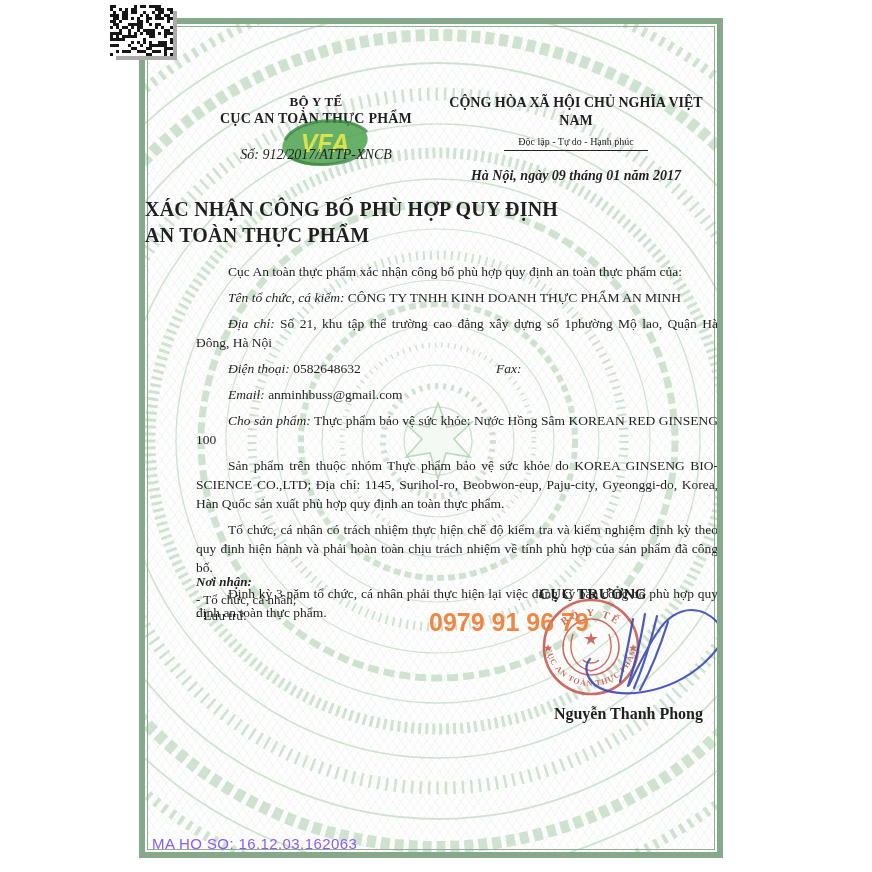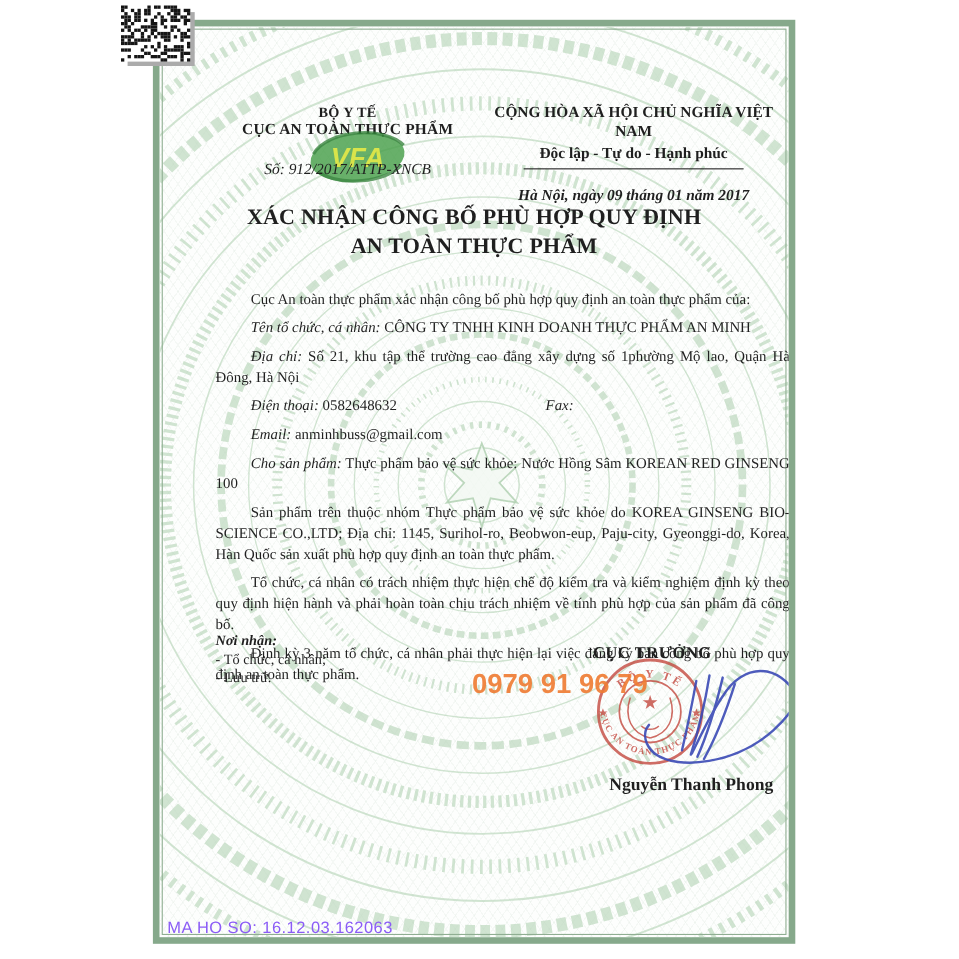--- a/index.html
+++ b/index.html
@@ -30,26 +30,26 @@
   .qr-noise{position:absolute;left:0;top:0;width:3px;height:3px;background:#111;}
 
   
   .hdr-left{position:absolute;left:58px;top:70px;width:226px;text-align:center;line-height:1.25;}
   .hdr-left .l1{font-weight:bold;font-size:13px;letter-spacing:.3px;}
   .hdr-left .l2{font-weight:bold;font-size:14px;letter-spacing:.2px;}
   .hdr-left .so{font-style:italic;font-size:14px;margin-top:18px;position:relative;z-index:2;}
   .vfa{position:absolute;left:134px;top:86px;width:92px;height:64px;z-index:1;opacity:.92;}
   .hdr-right{position:absolute;left:291px;top:70px;width:280px;text-align:center;line-height:1.3;}
   .hdr-right .l1{font-weight:bold;font-size:14px;}
-  .hdr-right .l2{font-weight:bold;font-size:14px;display:inline-block;border-bottom:1.5px solid #222;
+  .hdr-right .l2{font-weight:normal;font-size:10px;display:inline-block;border-bottom:1.5px solid #222;
     padding:0 14px 2px 14px;margin-top:1px;}
   .hdr-right .dateline{font-style:italic;font-weight:bold;font-size:14px;margin-top:16px;}
 
   
-  .title{position:absolute;left:0;top:161px;width:100%;text-align:center;
+  .title{position:absolute;left:0;top:172px;width:100%;
     font-weight:bold;font-size:20px;line-height:1.3;letter-spacing:.2px;}
 
   
   .bodytext{position:absolute;left:51px;top:238px;width:522px;font-size:13.5px;line-height:19px;
     text-align:justify;}
   .bodytext p{margin:0 0 7px 0;text-indent:32px;position:relative;}
   .lbl{font-style:italic;}
   .fax-pos{position:absolute;left:300px;top:0;font-style:italic;text-indent:0;}
 
   
@@ -129,21 +129,21 @@
       <div class="dateline">Hà Nội, ngày 09 tháng 01 năm 2017</div>
     </div>
 
     <div class="title">
       <div>XÁC NHẬN CÔNG BỐ PHÙ HỢP QUY ĐỊNH</div>
       <div>AN TOÀN THỰC PHẨM</div>
     </div>
 
     <div class="bodytext">
       <p>Cục An toàn thực phẩm xác nhận công bố phù hợp quy định an toàn thực phẩm của:</p>
-      <p><span class="lbl">Tên tổ chức, cá nhân:</span>
+      <p><span class="lbl">Tên tổ chức, cá kiểm:</span>
         <span>CÔNG TY TNHH KINH DOANH THỰC PHẨM AN MINH</span></p>
       <p><span class="lbl">Địa chỉ:</span>
         <span>Số 21, khu tập thể trường cao đẳng xây dựng số 1phường Mộ lao, Quận Hà Đông, Hà Nội</span></p>
       <p><span class="lbl">Điện thoại:</span>
         <span>0582648632</span>
         <span class="fax-pos">Fax:</span></p>
       <p><span class="lbl">Email:</span>
         <span>anminhbuss@gmail.com</span></p>
       <p><span class="lbl">Cho sản phẩm:</span>
         <span>Thực phẩm bảo vệ sức khỏe: Nước Hồng Sâm KOREAN RED GINSENG 100</span></p>

